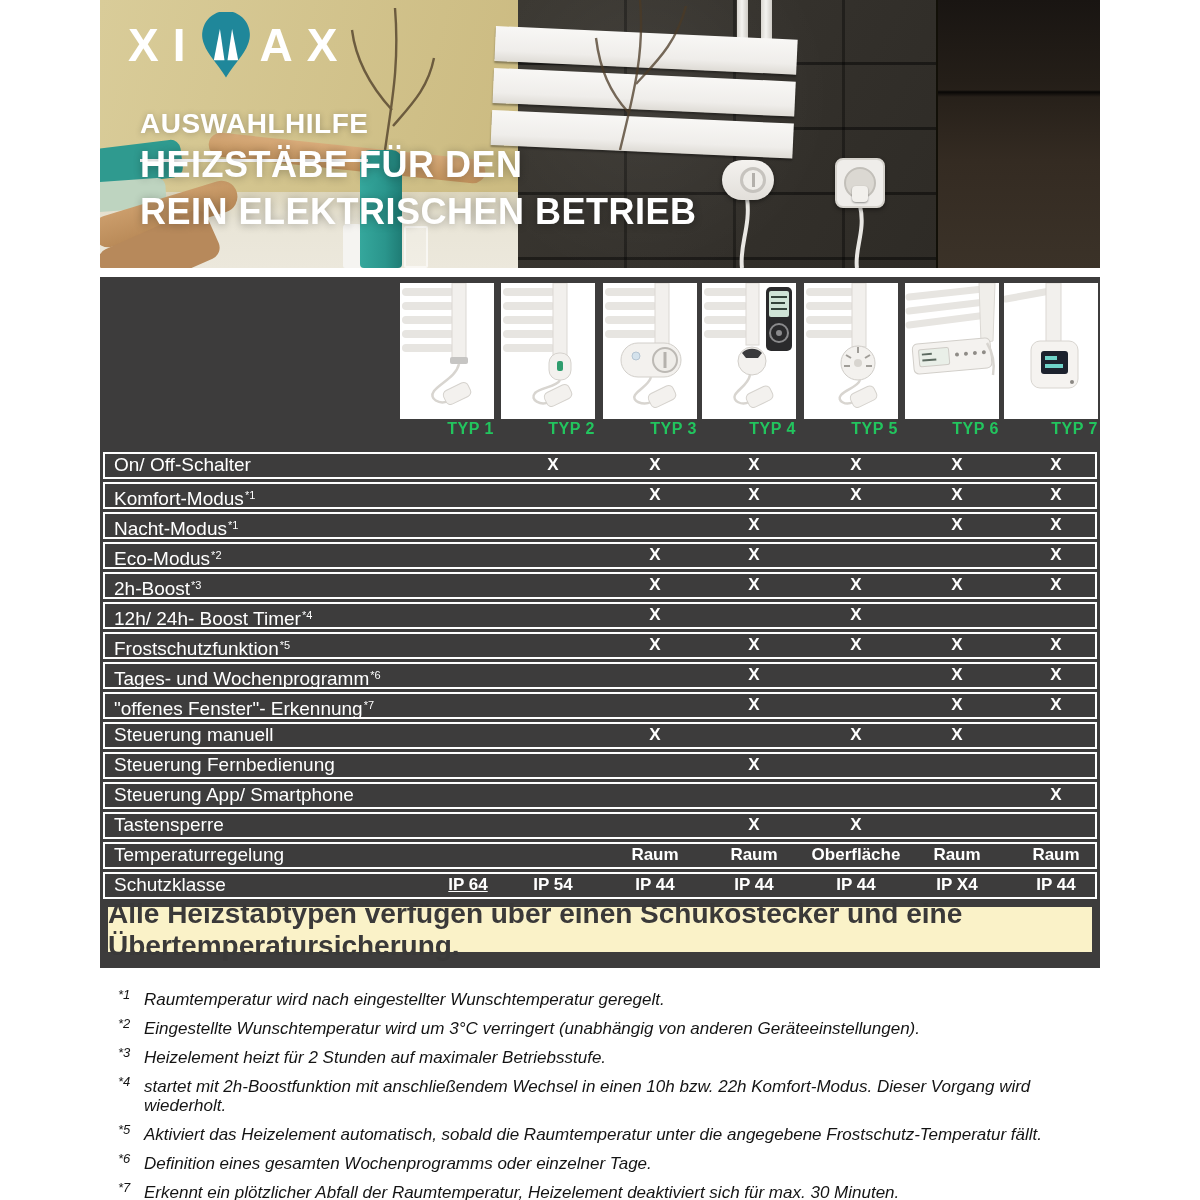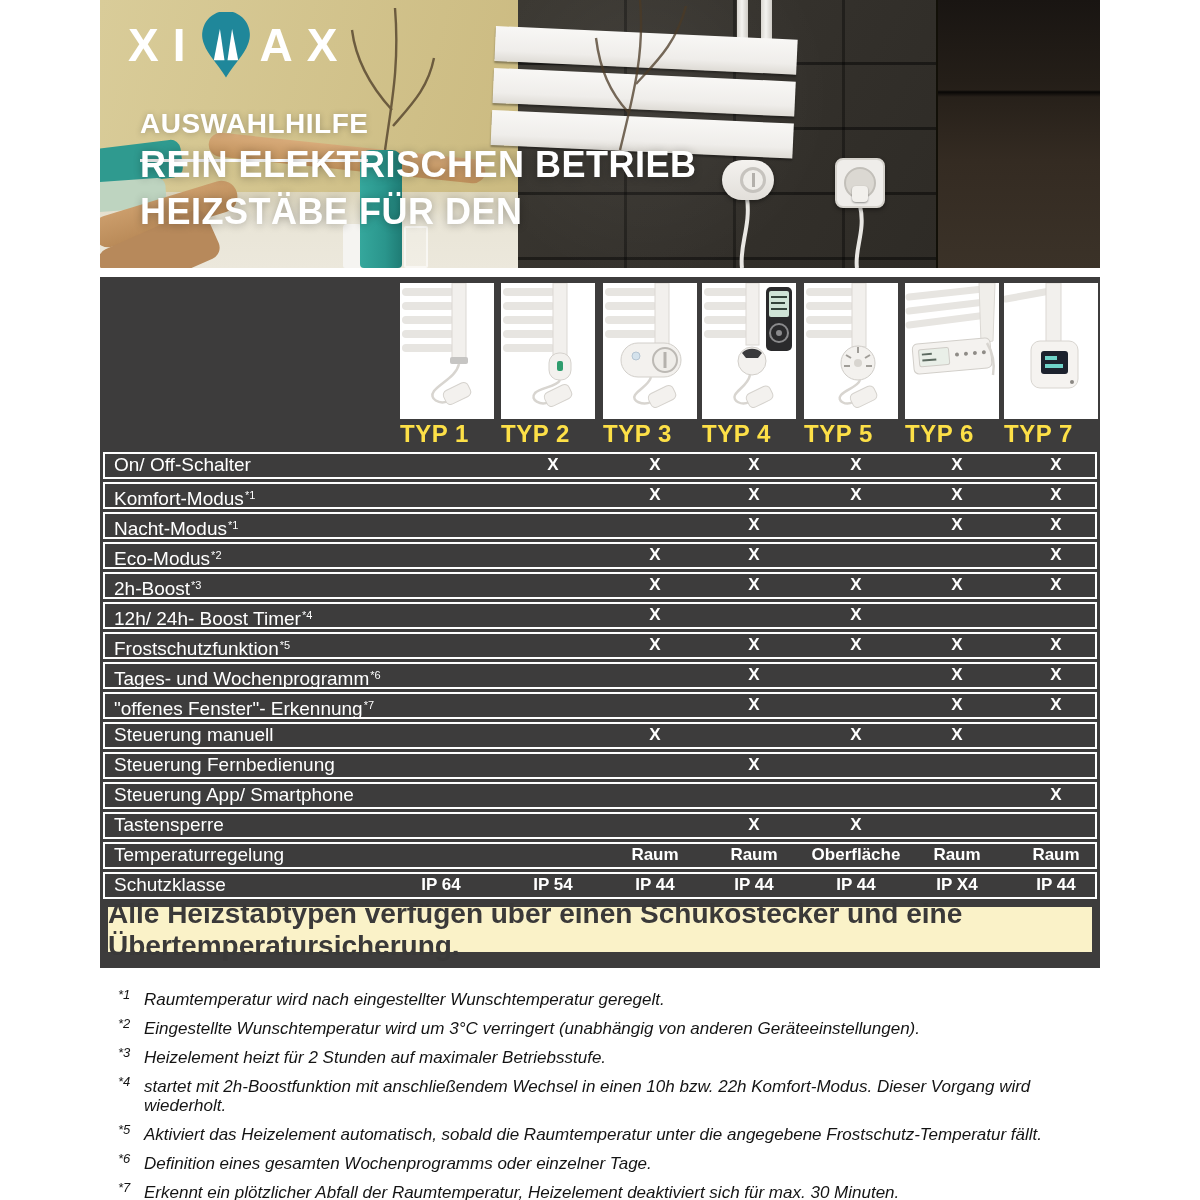--- a/index.html
+++ b/index.html
@@ -58,21 +58,21 @@
   .eyebrow{position:absolute;left:40px;top:108px;z-index:5;color:#fff;font-size:28px;font-weight:bold;
            letter-spacing:.5px;border-bottom:3px solid #fff;padding-bottom:19px;display:inline-block;
            text-shadow:0 1px 6px rgba(0,0,0,.25);}
   .titles{position:absolute;left:40px;top:141px;z-index:5;color:#fff;font-size:36px;font-weight:bold;
           line-height:47px;letter-spacing:.5px;text-shadow:0 1px 8px rgba(0,0,0,.3);}
 
   
   .board{position:absolute;left:100px;top:277px;width:1000px;height:691px;background:var(--board_bg,#3D3C3C);}
   .pbox{position:absolute;top:6px;width:94px;height:136px;background:#fff;}
   .typcols{position:absolute;left:0;top:143px;width:1000px;height:30px;}
-  .typlabel{position:absolute;top:0;width:94px;text-align:left;color:#fde047;font-size:24px;font-weight:bold;letter-spacing:.5px;}
+  .typlabel{position:absolute;top:0;width:94px;text-align:right;color:#22c55e;font-size:16px;font-weight:bold;letter-spacing:.5px;}
   .rows{position:absolute;left:0;top:175px;width:1000px;}
   .frow{position:relative;height:27px;margin:0 3px 3px 3px;border:2px solid #fff;box-sizing:border-box;
         background:var(--board_bg,#3D3C3C);}
   .flabel{position:absolute;left:9px;top:0;line-height:22px;color:#fff;font-size:19px;white-space:nowrap;}
   .flabel sup{font-size:11px;vertical-align:6px;margin-left:1px;}
   .fcell{position:absolute;top:0;width:94px;text-align:center;line-height:22px;color:#fff;
          font-size:17px;font-weight:bold;}
   .note{position:absolute;left:8px;top:630px;width:984px;height:45px;background:var(--note_bg,#FAF2C8);
         display:flex;align-items:center;justify-content:center;}
   .note span{color:var(--note_text,#3A3939);font-size:28px;font-weight:bold;}
@@ -135,22 +135,22 @@
       <span class="lt">XI</span>
       <svg width="54" height="66" viewBox="0 0 100 130">
         <path d="M50,129 C32,100 14,84 7,64 A47,47 0 1 1 93,64 C86,84 68,100 50,129 Z" fill="#1F879A"></path>
         <path d="M26,95 L38,33 L47,95 Z" fill="#fff"></path>
         <path d="M53,95 L62,33 L74,95 Z" fill="#fff"></path>
       </svg>
       <span class="lt right">AX</span>
     </div>
     <div class="eyebrow">AUSWAHLHILFE</div>
     <div class="titles">
+      <div>HEIZSTÄBE FÜR DEN</div>
       <div>REIN ELEKTRISCHEN BETRIEB</div>
-      <div>HEIZSTÄBE FÜR DEN</div>
     </div>
   </header>
 
   <section class="board">
 
     <div class="pbox" style="left:300px">
       <svg width="94" height="136" viewBox="0 0 94 136">
         <g fill="#e7e5e1">
             <rect x="2" y="5" width="52" height="8" rx="4"></rect>
             <rect x="2" y="19" width="52" height="8" rx="4"></rect>
@@ -389,21 +389,21 @@
         <div class="frow">
           <span class="flabel">Temperaturregelung</span>
           <span class="fcell" style="left: 503px;">Raum</span>
           <span class="fcell" style="left: 602px;">Raum</span>
           <span class="fcell" style="left: 704px;">Oberfläche</span>
           <span class="fcell" style="left: 805px;">Raum</span>
           <span class="fcell" style="left: 904px;">Raum</span>
         </div>
         <div class="frow">
           <span class="flabel">Schutzklasse</span>
-          <span class="fcell" style="left: 289px;">IP 64</span>
+          <span class="fcell" style="left: 316px; text-decoration: underline;">IP 64</span>
           <span class="fcell" style="left: 401px;">IP 54</span>
           <span class="fcell" style="left: 503px;">IP 44</span>
           <span class="fcell" style="left: 602px;">IP 44</span>
           <span class="fcell" style="left: 704px;">IP 44</span>
           <span class="fcell" style="left: 805px;">IP X4</span>
           <span class="fcell" style="left: 904px;">IP 44</span>
         </div>
       </div>
 
     <div class="note">

